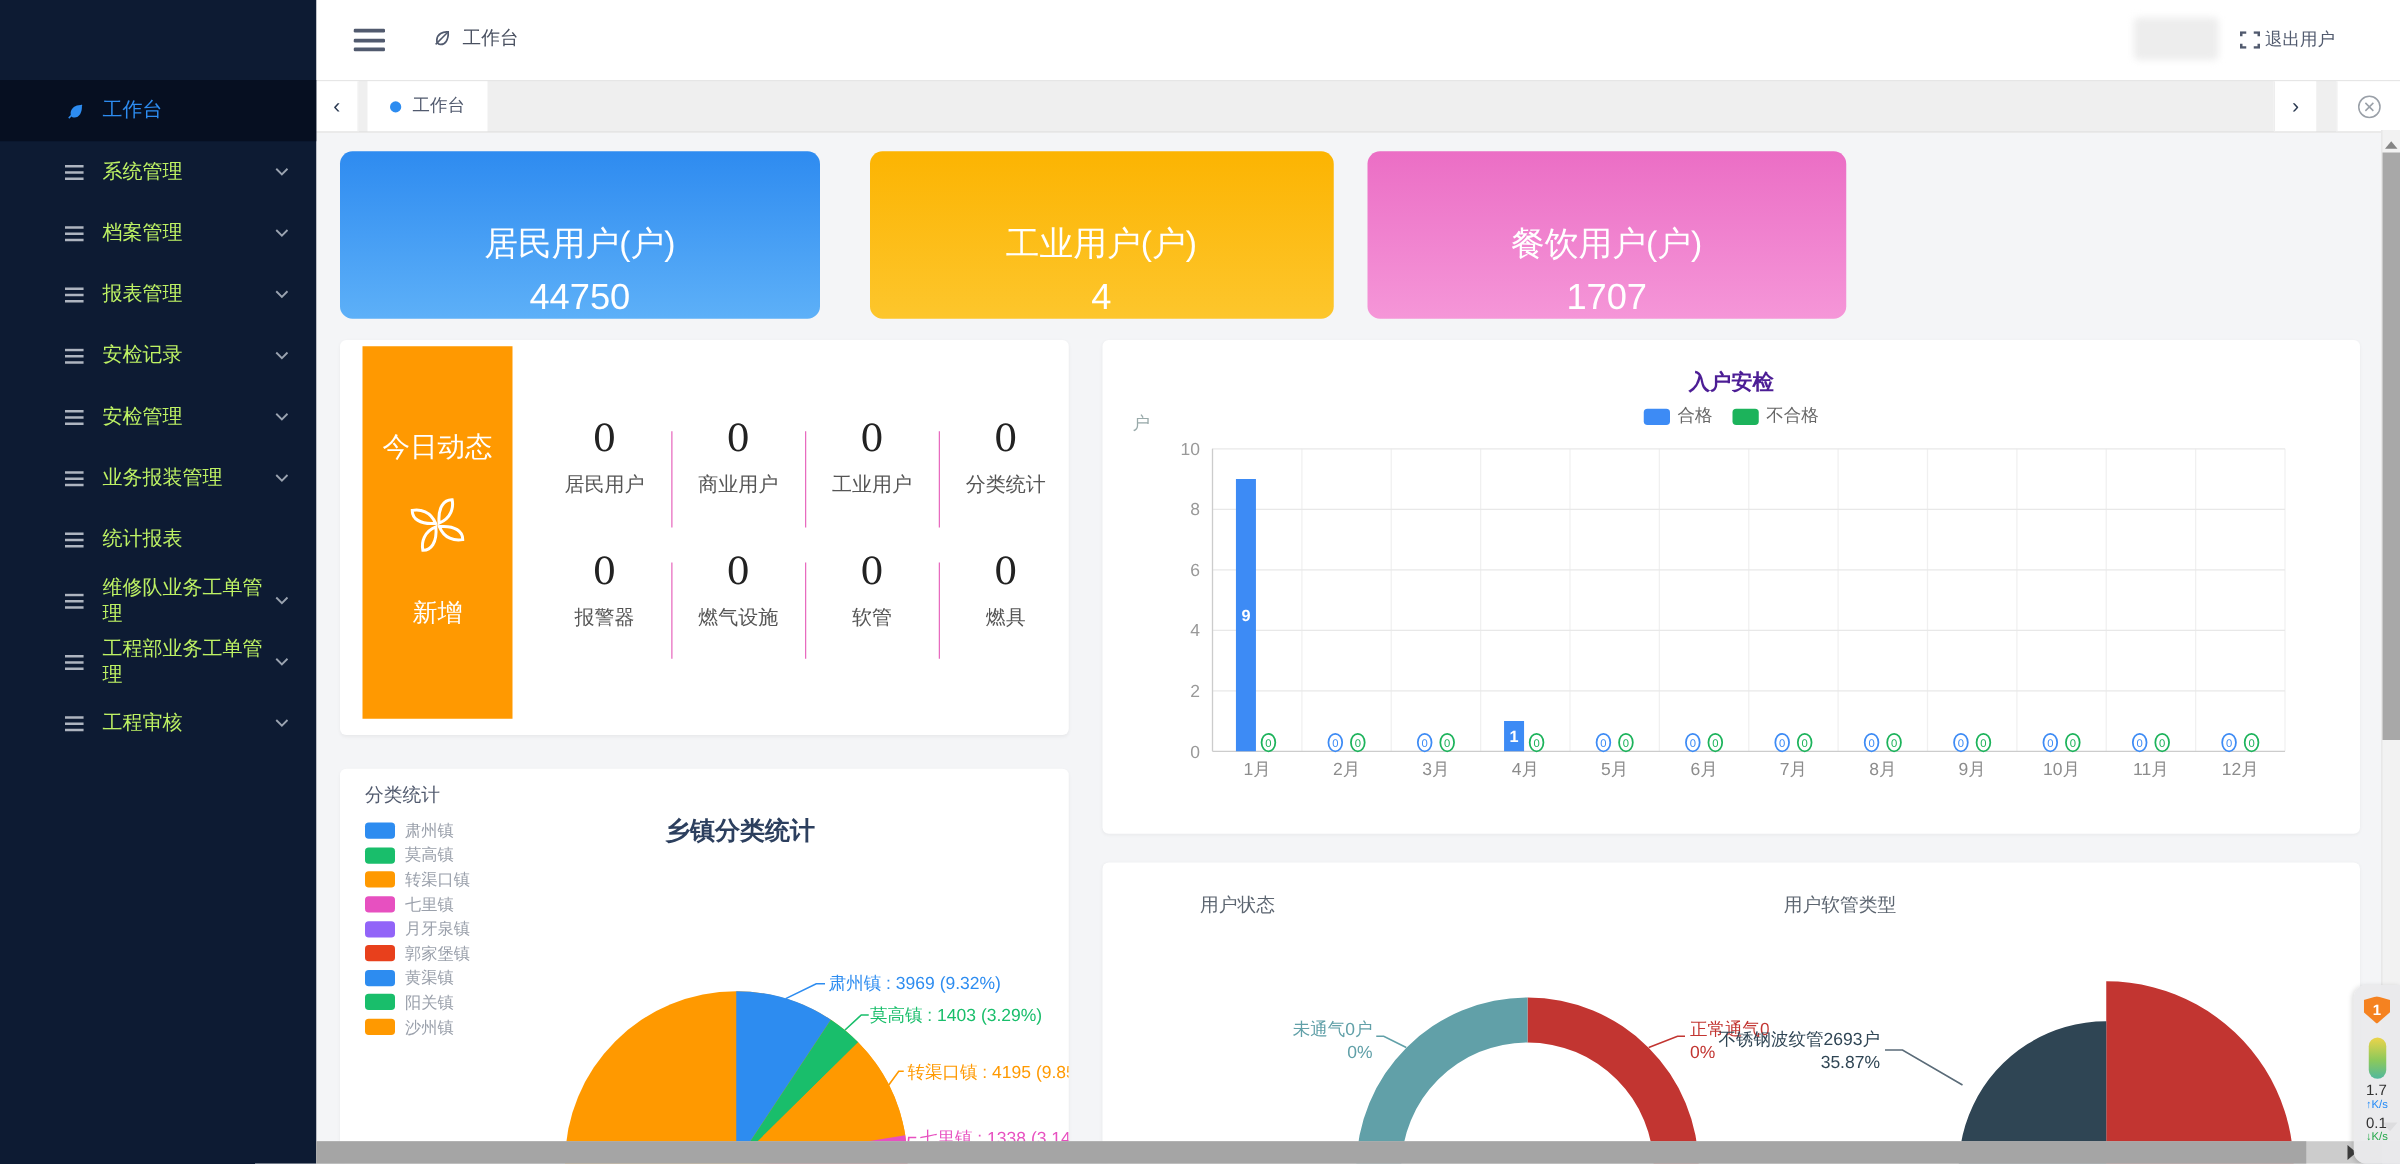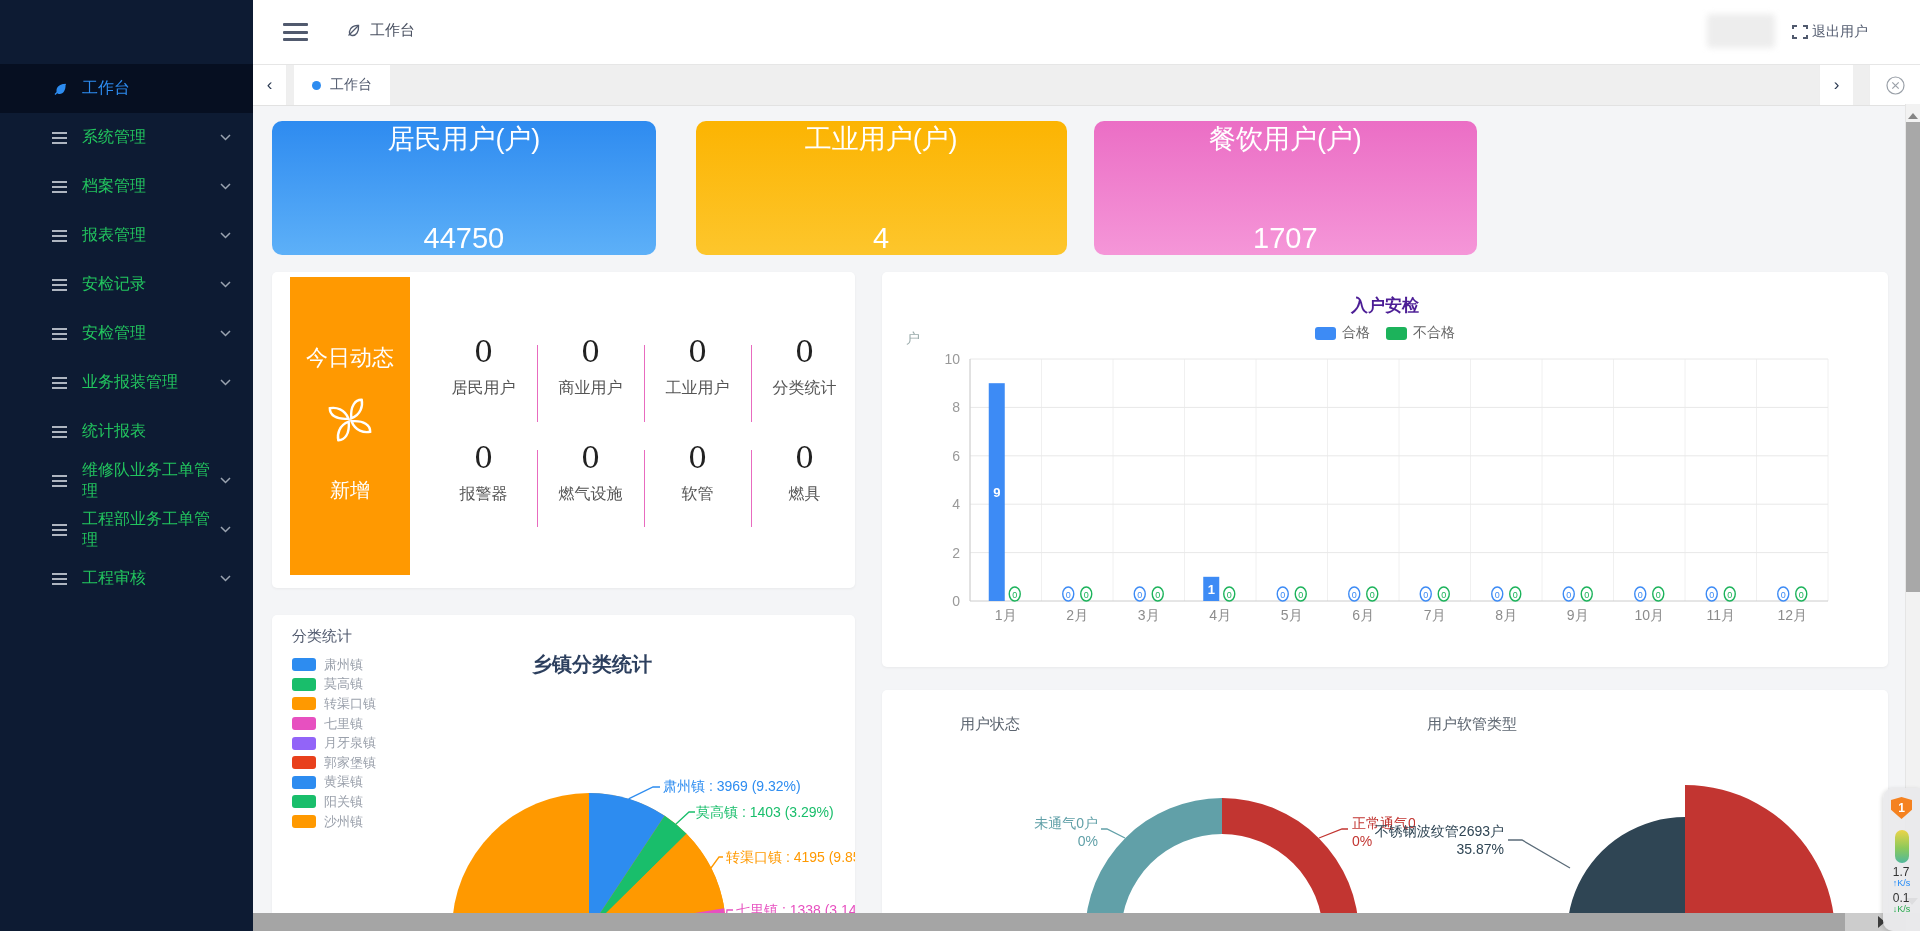--- a/index.html
+++ b/index.html
@@ -2,21 +2,21 @@
 <html><head>
 <meta charset="utf-8">
 <style>
   html,body{margin:0;padding:0}
   body{width:1920px;height:931px;overflow:hidden;position:relative;background:#f4f5f7;
        font-family:"Liberation Sans","DejaVu Sans",sans-serif;-webkit-font-smoothing:antialiased}
   .abs{position:absolute}
   
   .sidebar{position:absolute;left:0;top:0;width:253px;height:931px;background:#0d1b33;z-index:5}
   .side-item{height:49px;display:flex;align-items:center;padding:0 22px 0 82px;cursor:pointer;
-             color:#22c55e;font-size:16px;position:relative}
+             color:#bef264;font-size:16px;position:relative}
   .side-item .mi{position:absolute;left:52px;top:50%;transform:translateY(-50%);display:flex}
   .side-item .chev{margin-left:auto}
   .side-item.active{background:#060f21;color:#2d8cf0}
   #side-menu{padding-top:64px}
   
   .header{position:absolute;left:253px;top:0;right:0;height:64px;background:#fff;z-index:4}
   .hamburger{position:absolute;left:30px;top:23px;width:25px;height:18px;cursor:pointer}
   .hamburger i{display:block;height:3px;background:#515a6e;border-radius:1px;margin-bottom:4.5px}
   .crumb{position:absolute;left:92px;top:21px;display:flex;align-items:center;gap:8px;
          font-size:15px;color:#495060}
@@ -34,21 +34,21 @@
   .tab-close{position:absolute;right:0;top:0;width:50px;height:40px;background:#fff;display:flex;
              align-items:center;justify-content:center;border-left:1px solid #eee;cursor:pointer}
   .tab{position:absolute;left:41px;top:0;height:40px;background:#fff;display:flex;align-items:center;
        gap:9px;padding:0 18px;font-size:14px;color:#515a6e;cursor:pointer}
   .tab .dot{width:9px;height:9px;border-radius:50%;background:#2d8cf0}
   
   .card{position:absolute;background:#fff;border-radius:5px;box-shadow:0 1px 3px rgba(0,0,0,.05)}
   .stat-row{position:absolute;left:272px;top:121px;width:1616px;height:134px;display:grid;
             grid-template-columns:repeat(4,1fr);gap:27px}
   .stat-card{border-radius:10px;color:#fff;display:flex;flex-direction:column;align-items:center;
-             justify-content:space-between;gap:9px;cursor:pointer}
+             justify-content:flex-end;gap:9px;cursor:pointer}
   .stat-card .t{font-size:27px}
   .stat-card .v{font-size:29px}
   
   .today-card{left:272px;top:272px;width:583px;height:316px}
   .today-block{position:absolute;left:18px;top:5px;width:120px;height:298px;background:#ff9901;
                color:#fff;display:flex;flex-direction:column;align-items:center}
   .today-block .tt{font-size:22px;margin-top:66px}
   .today-block .ta{font-size:20px;margin-top:24px}
   .today-grid{position:absolute;left:158px;top:0;width:428px;height:100%}
   .tg-cell{position:absolute;width:107px;text-align:center}

